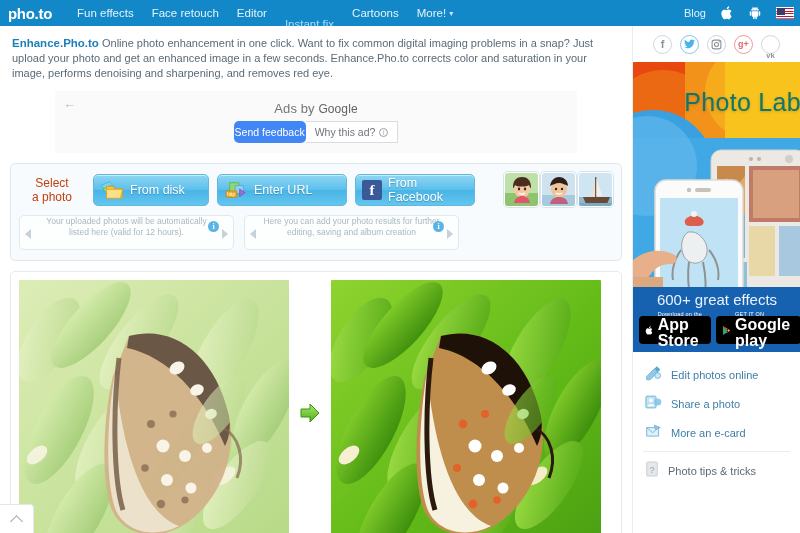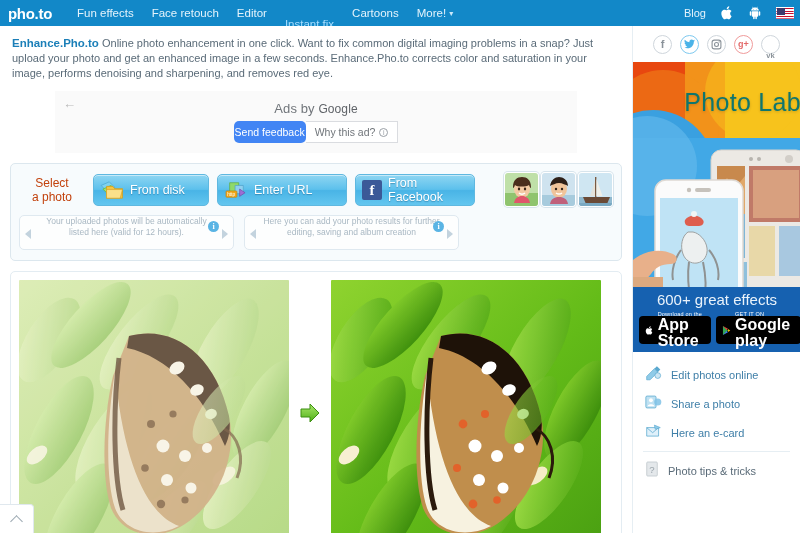--- a/index.html
+++ b/index.html
@@ -620,21 +620,21 @@
         <span class="sl-txt">Share a photo</span>
       </div>
       <div class="side-link">
         <span>
           <svg width="17" height="16" viewBox="0 0 20 18" aria-hidden="true">
             <path d="M2 5h14v10H2z" fill="#dff0fa" stroke="#5aa8cf" stroke-width=".9"></path>
             <path d="M2 5l7 6 7-6" fill="none" stroke="#5aa8cf" stroke-width=".9"></path>
             <path d="M11 2l7 3-6 2z" fill="#8fcbe8" stroke="#5aa8cf" stroke-width=".7"></path>
           </svg>
         </span>
-        <span class="sl-txt">Here an e-card</span>
+        <span class="sl-txt">More an e-card</span>
       </div>
       <div class="side-sep"></div>
       <div class="side-link muted">
         <span>
           <svg width="14" height="16" viewBox="0 0 16 18" aria-hidden="true">
             <rect x="2" y="1" width="12" height="16" rx="1" fill="#e4e8eb" stroke="#c2cacf"></rect>
             <text x="8" y="13" font-size="11" fill="#9aa4ab" text-anchor="middle" font-family="Liberation Sans, sans-serif">?</text>
           </svg>
         </span>
         <span class="sl-txt">Photo tips &amp; tricks</span>

